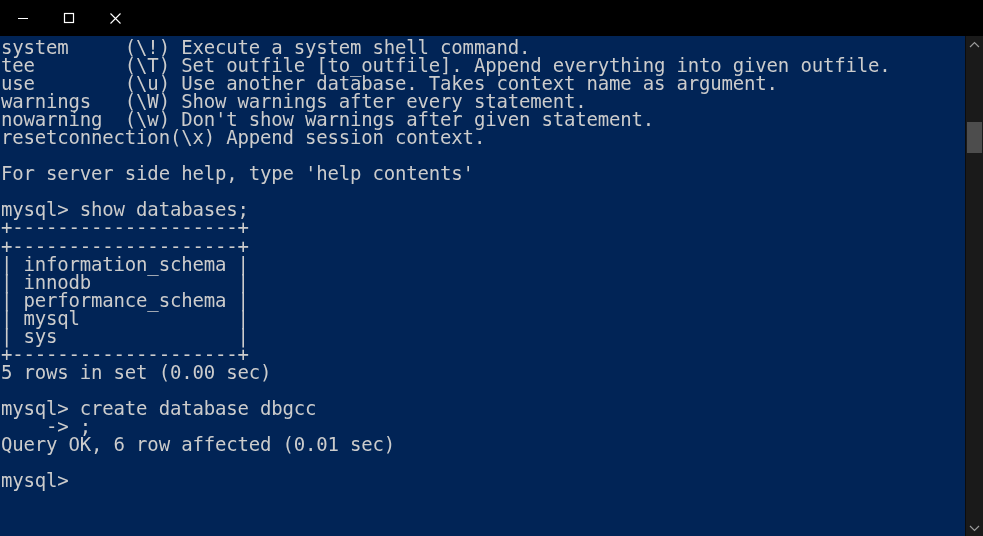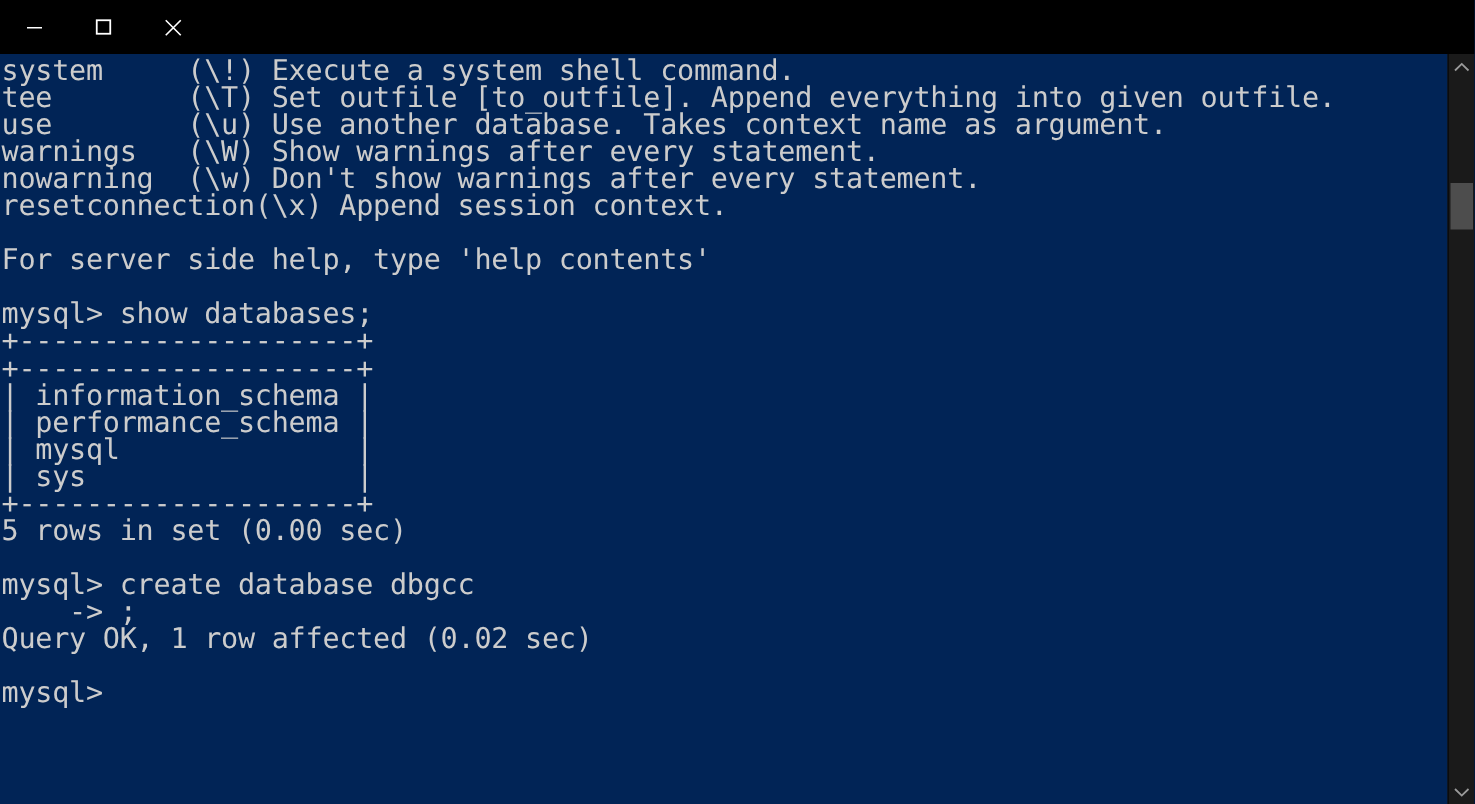--- a/index.html
+++ b/index.html
@@ -164,38 +164,39 @@
     </div>
   </div>
 
   <div class="term-wrap">
     <div class="term">
       <div class="term-inner">
         <div class="line">system     (\!) Execute a system shell command.</div>
         <div class="line">tee        (\T) Set outfile [to_outfile]. Append everything into given outfile.</div>
         <div class="line">use        (\u) Use another database. Takes context name as argument.</div>
         <div class="line">warnings   (\W) Show warnings after every statement.</div>
-        <div class="line">nowarning  (\w) Don't show warnings after every statement.</div>
+        <div class="line">nowarning  (\w) Don't show warnings after given statement.</div>
         <div class="line">resetconnection(\x) Append session context.</div>
         <div class="line blank"></div>
         <div class="line">For server side help, type 'help contents'</div>
         <div class="line blank"></div>
         <div class="line">mysql&gt; show databases;</div>
         <div class="line">+--------------------+</div>
         <div class="line">+--------------------+</div>
         <div class="line">| information_schema |</div>
+        <div class="line">| innodb             |</div>
         <div class="line">| performance_schema |</div>
         <div class="line">| mysql              |</div>
         <div class="line">| sys                |</div>
         <div class="line">+--------------------+</div>
         <div class="line">5 rows in set (0.00 sec)</div>
         <div class="line blank"></div>
         <div class="line">mysql&gt; create database dbgcc</div>
         <div class="line">    -&gt; ;</div>
-        <div class="line">Query OK, 1 row affected (0.02 sec)</div>
+        <div class="line">Query OK, 6 row affected (0.01 sec)</div>
         <div class="line blank"></div>
         <div class="line cursor-line">mysql&gt;</div>
       </div>
     </div>
 
     <div class="scrollbar">
       <div class="sb-arrow">
         <svg width="11" height="8" viewBox="0 0 11 8" aria-hidden="true">
           <path d="M1 6 L5.5 1.6 L10 6" fill="none" stroke="#9a9a9a" stroke-width="1.2"></path>
         </svg>

